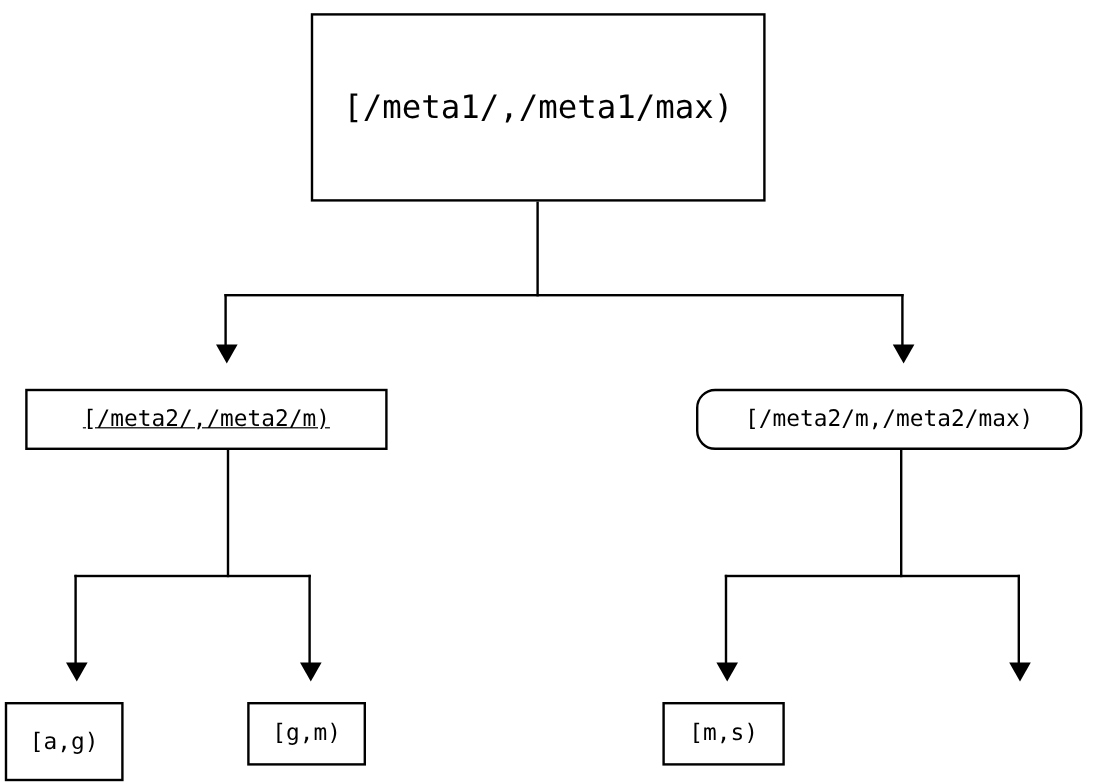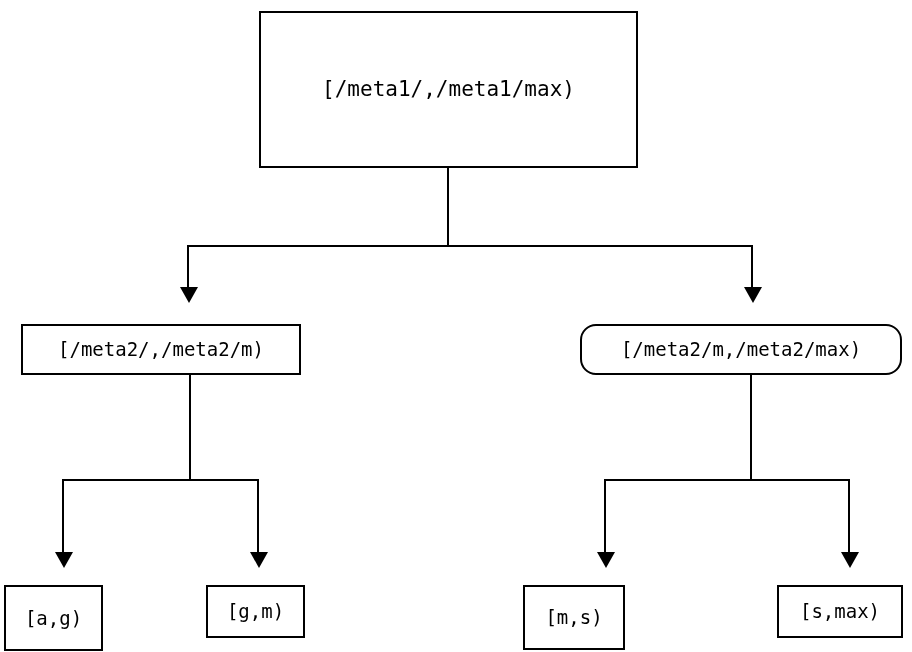--- a/index.html
+++ b/index.html
@@ -36,29 +36,30 @@
     letter-spacing: 0px;
   }
   
   #node-root {
     left: 259px;
     top: 11px;
     width: 379px;
     height: 157px;
   }
   #node-root .node-label {
-    font-size: 21px;
+    font-size: 27px;
     line-height: 21px;
   }
   
   #node-mid-left {
     left: 21px;
     top: 324px;
-    width: 280px;
+    width: 302px;
     height: 51px;
+    text-decoration: underline;
   }
   #node-mid-right {
     left: 580px;
     top: 324px;
     width: 322px;
     height: 51px;
     border-radius: 16px;
   }
   #node-mid-left .node-label,
   #node-mid-right .node-label {
@@ -73,24 +74,24 @@
     height: 66px;
   }
   #node-leaf-gm {
     left: 206px;
     top: 585px;
     width: 99px;
     height: 53px;
     text-align: right;
   }
   #node-leaf-ms {
-    left: 523px;
+    left: 552px;
     top: 585px;
     width: 102px;
-    height: 65px;
+    height: 53px;
   }
   #node-leaf-smax {
     left: 777px;
     top: 585px;
     width: 126px;
     height: 53px;
   }
   #node-leaf-ag .node-label,
   #node-leaf-gm .node-label,
   #node-leaf-ms .node-label,
@@ -164,17 +165,14 @@
   </div>
 
   <div class="node-box" id="node-leaf-gm">
     <span class="node-label">[g,m)</span>
   </div>
 
   <div class="node-box" id="node-leaf-ms">
     <span class="node-label">[m,s)</span>
   </div>
 
-  <div class="node-box" id="node-leaf-smax">
-    <span class="node-label">[s,max)</span>
-  </div>
 
 </div>
 
 </body></html>

